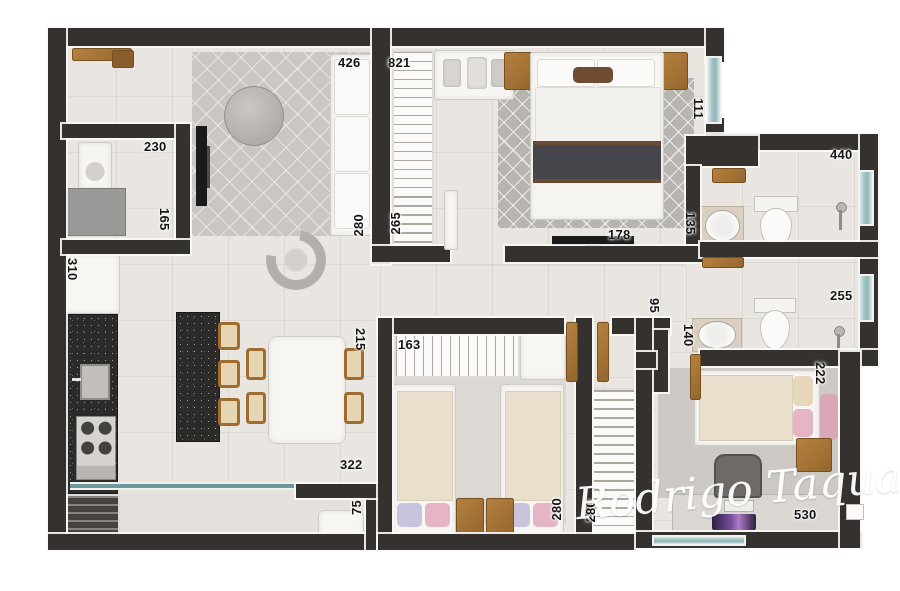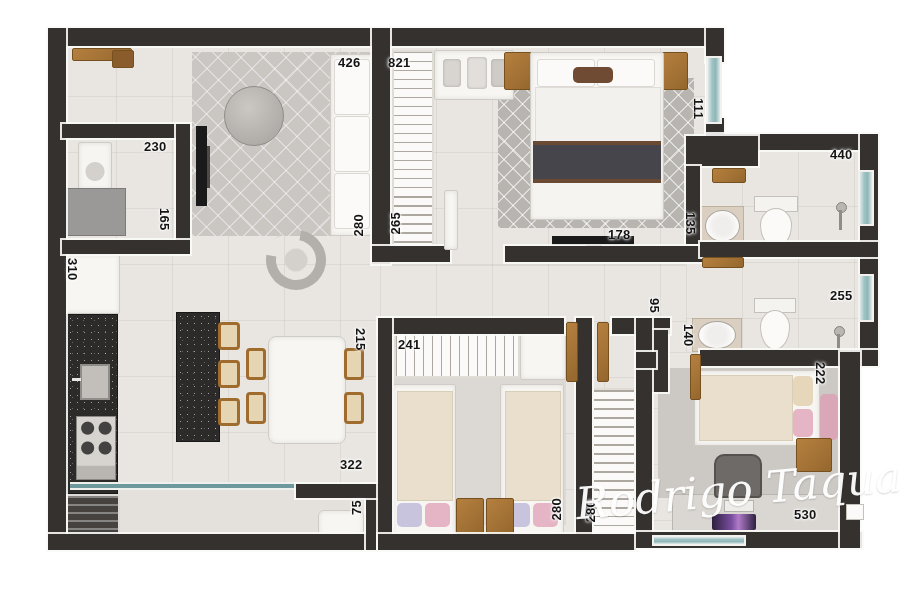--- a/index.html
+++ b/index.html
@@ -246,21 +246,21 @@
   <div class="dim dimv flip" style="left:352px;top:214px;">280</div>
   <div class="dim dimv flip" style="left:389px;top:212px;">265</div>
   <div class="dim dimv" style="left:692px;top:98px;">111</div>
   <div class="dim" style="left:608px;top:228px;">178</div>
   <div class="dim dimv" style="left:684px;top:212px;">135</div>
   <div class="dim" style="left:830px;top:148px;">440</div>
   <div class="dim" style="left:830px;top:273px;margin-top:16px;">255</div>
   <div class="dim dimv" style="left:648px;top:298px;">95</div>
   <div class="dim dimv" style="left:682px;top:324px;">140</div>
   <div class="dim dimv" style="left:814px;top:362px;">222</div>
-  <div class="dim" style="left:398px;top:338px;">241</div>
+  <div class="dim" style="left:398px;top:338px;">163</div>
   <div class="dim dimv" style="left:354px;top:328px;">215</div>
   <div class="dim" style="left:340px;top:458px;">322</div>
   <div class="dim dimv flip" style="left:350px;top:500px;">75</div>
   <div class="dim dimv flip" style="left:550px;top:498px;">280</div>
   <div class="dim dimv flip" style="left:584px;top:500px;">280</div>
   <div class="dim" style="left:794px;top:508px;">530</div>
 
   <div class="sig">Rodrigo Taquary</div>
 
 </div>

